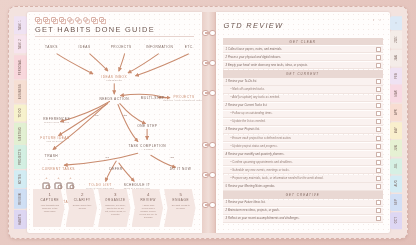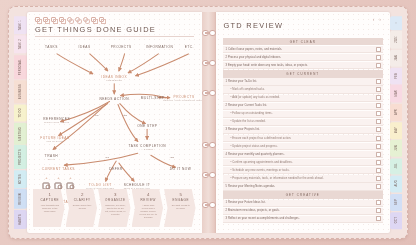--- a/index.html
+++ b/index.html
@@ -38,21 +38,21 @@
     color: #6e5750; writing-mode: vertical-rl; transform: rotate(180deg);
     text-transform: uppercase; overflow: hidden; white-space: nowrap;
   }
   .tabstrip.right .tab { border-radius: 0 2px 2px 0; transform: rotate(180deg); }
   
   .sheet {
     flex: 1 1 0; background: #fffdfc; position: relative;
     box-shadow: 0 0 2px rgba(150,110,100,.25);
   }
   .sheet.left { border-radius: 2px 0 0 2px; }
-  .sheet.right { border-radius: 0 2px 2px 0; }
+  .sheet.right { border-radius: 0 2px 2px 0; font-style: italic; }
   .dotgrid {
     position: absolute; inset: 0;
     background-image: radial-gradient(#e9d9d4 0.4px, transparent 0.4px);
     background-size: 5px 5px; opacity: .55; pointer-events: none;
   }
   
   .spine {
     width: 14px; position: relative; flex-shrink: 0;
     background: linear-gradient(90deg,#e9cfc8,#f0ded8 45%,#e4c4bc);
   }
@@ -151,21 +151,21 @@
           <div class="mini"></div>
           <div class="mini"></div>
           <div class="mini"></div>
           <div class="mini circ"></div>
           <div class="mini circ"></div>
           <div class="mini circ"></div>
           <div class="mini"></div>
           <div class="mini"></div>
         </div>
 
-      <h1 class="pagetitle">GET THINGS DONE GUIDE</h1>
+      <h1 class="pagetitle">GET HABITS DONE GUIDE</h1>
       <div class="rule"></div>
 
       <div class="map">
         <svg width="100%" height="100%" viewBox="0 0 186 150" preserveAspectRatio="none" style="position:absolute;inset:0;">
           <g fill="none" stroke="#c98b6e" stroke-width="1.1" stroke-linecap="round">
             <path d="M32 16 C45 24 58 30 70 36" marker-end="url(#ah)"></path>
             <path d="M67 16 C74 22 80 27 86 33" marker-end="url(#ah)"></path>
             <path d="M104 16 C102 23 100 28 98 33" marker-end="url(#ah)"></path>
             <path d="M140 16 C128 24 118 30 108 35" marker-end="url(#ah)"></path>
             <path d="M172 16 C152 25 134 32 116 38" marker-end="url(#ah)"></path>

